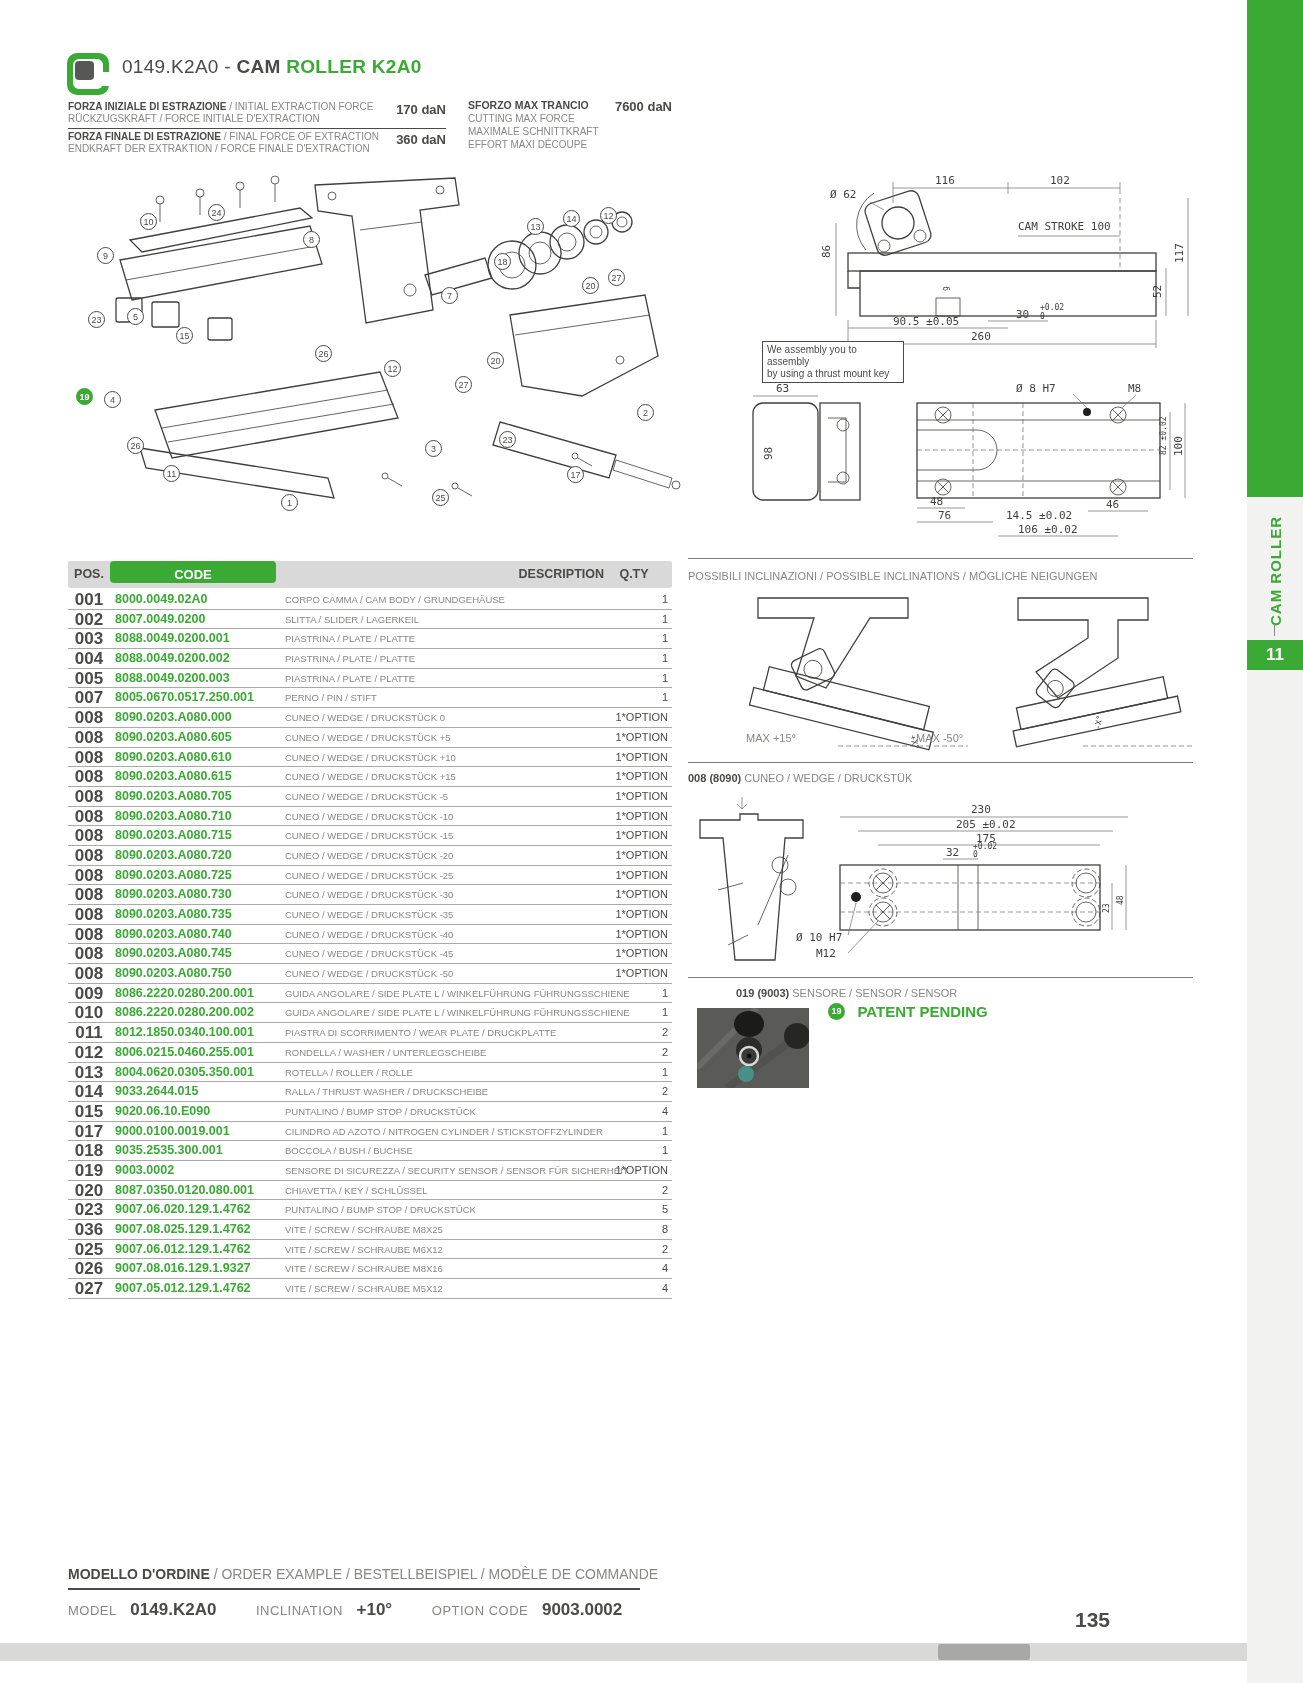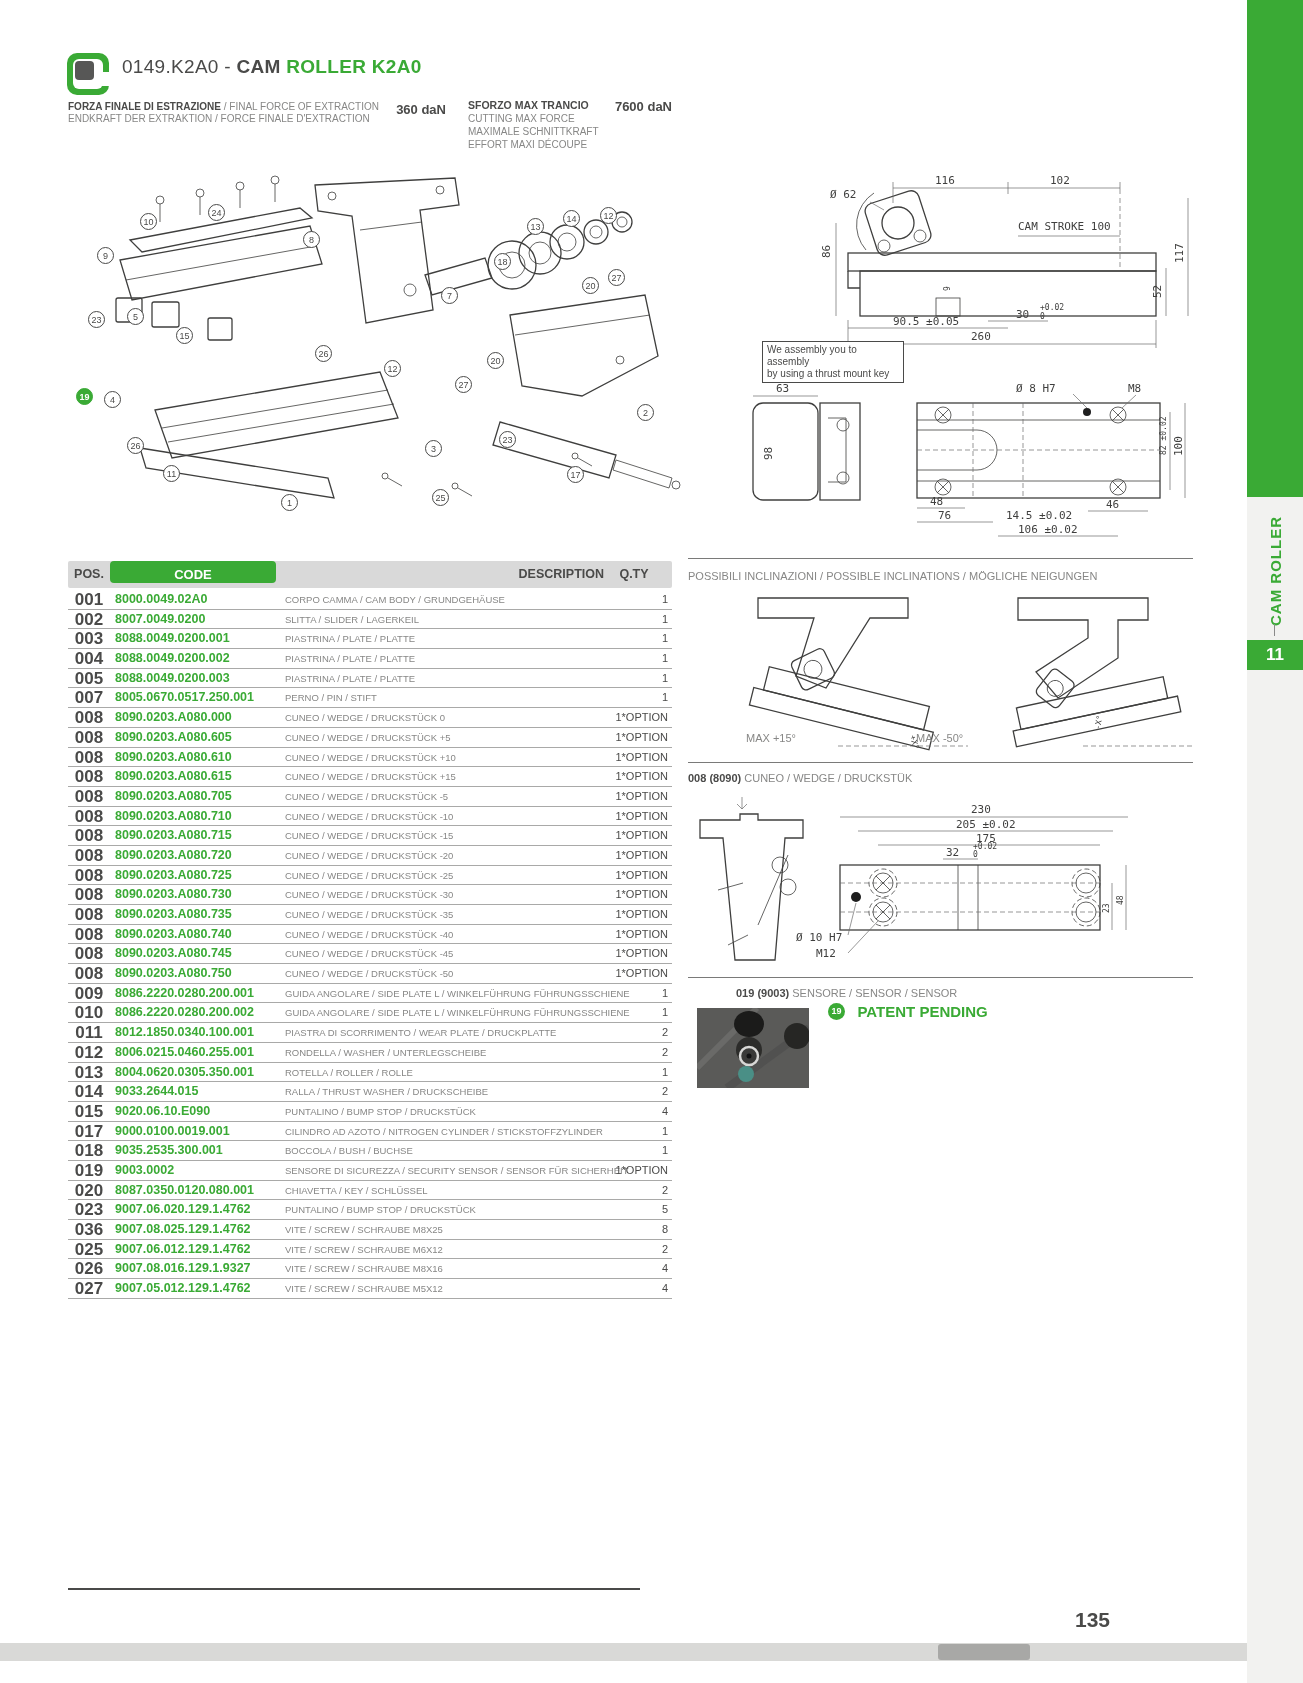--- a/index.html
+++ b/index.html
@@ -95,20 +95,25 @@
       <rect x="9" y="9" width="19" height="19" rx="4" fill="#575756"></rect>
       <rect x="33" y="20" width="11" height="14" fill="#fff"></rect>
     </svg>
   </div>
   <div class="abs title">
     <span class="t1">0149.K2A0 - </span><span class="t2">CAM </span><span class="t3">ROLLER K2A0</span>
   </div>
 
   <div class="abs specs">
     <div class="spec-left">
+      <div class="spec-row rule">
+        <span class="spec-lead">FORZA INIZIALE DI ESTRAZIONE</span><span class="spec-rest"> / INITIAL EXTRACTION FORCE</span>
+        <span class="spec-l2">RÜCKZUGSKRAFT / FORCE INITIALE D'EXTRACTION</span>
+        <span class="spec-val">170 daN</span>
+      </div>
       <div class="spec-row">
         <span class="spec-lead">FORZA FINALE DI ESTRAZIONE</span><span class="spec-rest"> / FINAL FORCE OF EXTRACTION</span>
         <span class="spec-l2">ENDKRAFT DER EXTRAKTION / FORCE FINALE D'EXTRACTION</span>
         <span class="spec-val">360 daN</span>
       </div>
     </div>
     <div class="spec-right">
       <span class="spec-rtitle">SFORZO MAX TRANCIO</span>
       <span class="spec-rval">7600 daN</span>
       <span class="spec-rline">CUTTING MAX FORCE</span>
@@ -658,21 +663,32 @@
         </div>
         <div class="trow">
           <span class="c-pos">027</span>
           <span class="c-code">9007.05.012.129.1.4762</span>
           <span class="c-desc">VITE / SCREW / SCHRAUBE M5X12</span>
           <span class="c-qty">4</span>
         </div>
       </div>
   </div>
 
+  <div class="abs order-head">
+    <b>MODELLO D'ORDINE</b><span> / ORDER EXAMPLE / BESTELLBEISPIEL / MODÈLE DE COMMANDE</span>
+  </div>
   <div class="abs order-rule"></div>
+  <div class="abs order-line">
+    <span class="lbl">MODEL</span>
+    <span class="val">0149.K2A0</span>
+    <span class="lbl">INCLINATION</span>
+    <span class="val">+10°</span>
+    <span class="lbl">OPTION CODE</span>
+    <span class="val">9003.0002</span>
+  </div>
 
   <div class="abs page-num">135</div>
   <div class="abs footer-bar"></div>
   <div class="abs footer-pill"></div>
   <div class="abs side-strip"></div>
   <div class="abs side-green"></div>
   <div class="abs side-label">CAM ROLLER</div>
   <div class="abs side-sep"></div>
   <div class="abs side-tab">11</div>
 

